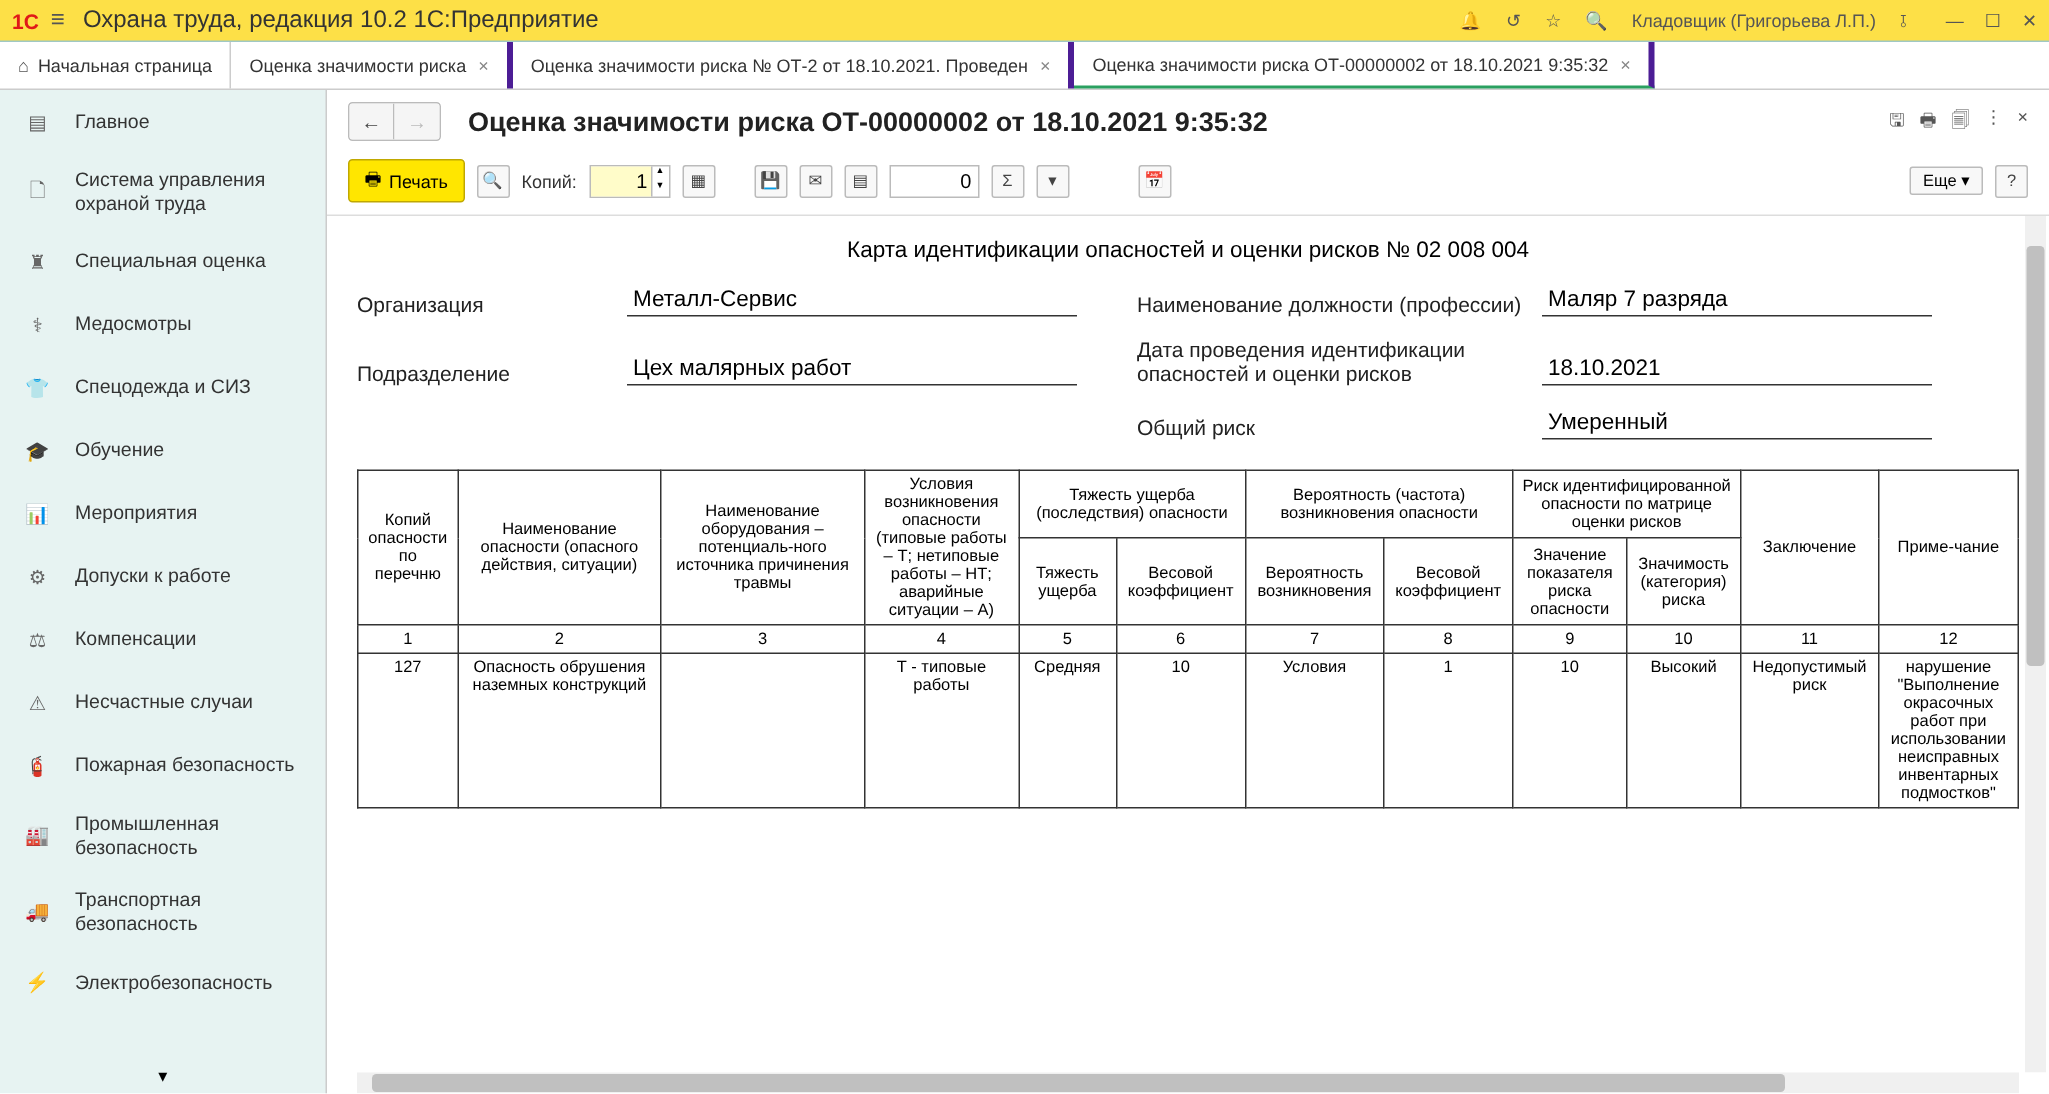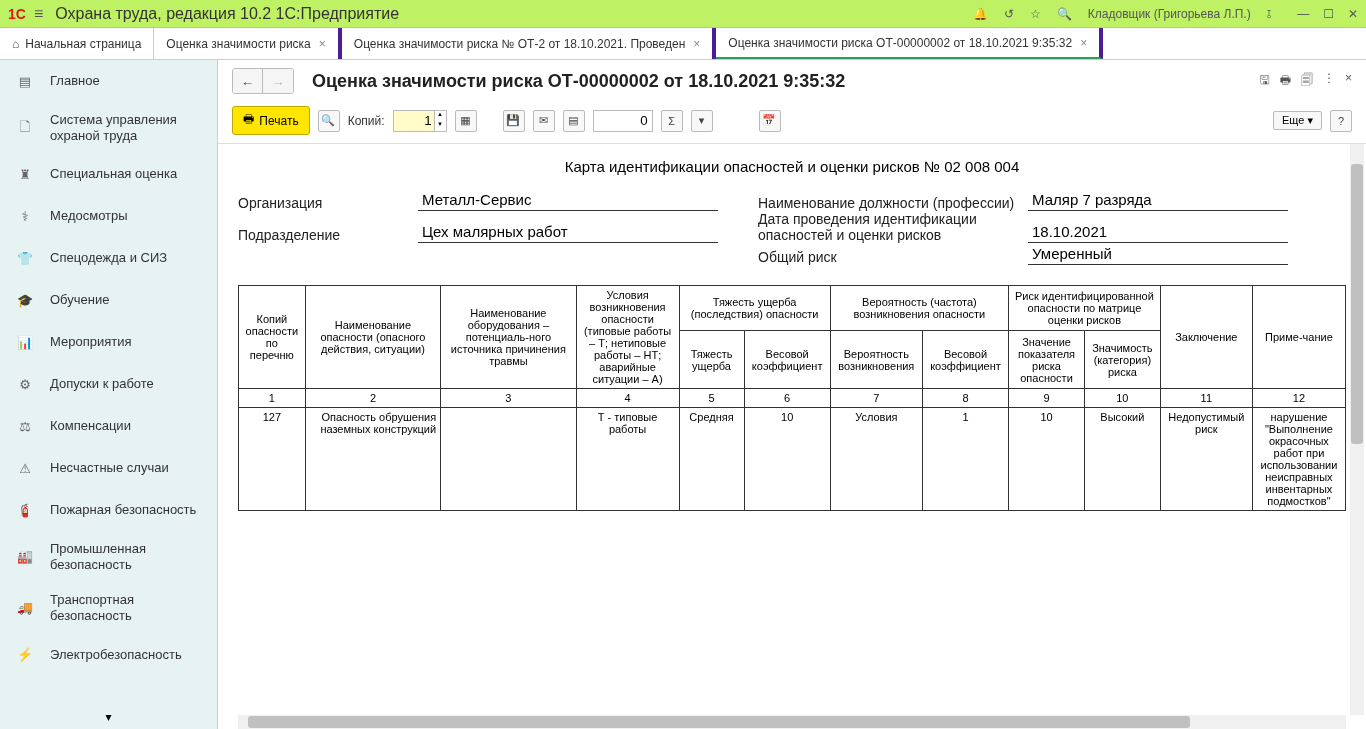--- a/index.html
+++ b/index.html
@@ -1,18 +1,18 @@
 <!DOCTYPE html>
 <html><head>
 <meta charset="utf-8">
 <style>
 * { box-sizing: border-box; margin: 0; padding: 0; font-family: Arial, sans-serif; }
 body { background: #fff; font-size: 12px; overflow: hidden; }
 
-.titlebar { height: 28px; background: #bef264; display: flex; align-items: center; padding: 0 8px; border-bottom: 1px solid #a0c8c4; }
+.titlebar { height: 28px; background: #fde047; display: flex; align-items: center; padding: 0 8px; border-bottom: 1px solid #a0c8c4; }
 .titlebar .logo { color: #e01818; font-weight: bold; font-size: 14px; margin-right: 8px; }
 .titlebar .hamburger { margin-right: 12px; cursor: pointer; color: #555; font-size: 16px; }
 .titlebar .title { color: #333; font-size: 16px; flex: 1; }
 .titlebar .right-icons { display: flex; gap: 16px; align-items: center; color: #555; }
 .titlebar .right-icons span { cursor: pointer; }
 .titlebar .user { font-size: 12px; }
 .titlebar .win-controls { display: flex; gap: 14px; margin-left: 10px; }
 
 .tabbar { height: 32px; background: #fff; display: flex; align-items: stretch; border-bottom: 1px solid #ccc; }
 .tab { display: flex; align-items: center; padding: 0 12px; border-right: 4px solid #4c1d95; cursor: pointer; position: relative; color: #333; font-size: 12px; }
@@ -46,29 +46,29 @@
 .spinner { display: flex; border: 1px solid #bbb; height: 22px; }
 .spinner input { width: 40px; border: none; text-align: right; padding-right: 2px; background: #fffcc9; }
 .spinner .arrows { display: flex; flex-direction: column; width: 12px; border-left: 1px solid #bbb; }
 .spinner .arrows span { flex: 1; font-size: 6px; text-align: center; cursor: pointer; line-height: 1; }
 .numbox { width: 60px; height: 22px; border: 1px solid #bbb; text-align: right; padding-right: 4px; background: #fff; }
 .toolbar2 .spacer { flex: 1; }
 .more-btn { border: 1px solid #bbb; background: #f8f8f8; padding: 2px 8px; border-radius: 2px; cursor: pointer; font-size: 11px; }
 
 .doc-body { flex: 1; overflow: auto; padding: 14px 20px; position: relative; }
 .doc-title2 { text-align: center; font-size: 15px; margin-bottom: 14px; }
-.form-grid { display: grid; grid-template-columns: 180px 300px 40px 270px 260px; align-items: end; margin-bottom: 20px; }
+.form-grid { display: grid; grid-template-columns: 180px 300px 40px 270px 260px; row-gap: 14px; align-items: end; margin-bottom: 20px; }
 .form-label { font-size: 14px; color: #222; }
 .form-value { font-size: 15px; border-bottom: 1px solid #333; padding: 2px 4px; }
 
 .risk-table { border-collapse: collapse; width: 100%; font-size: 11px; }
 .risk-table th, .risk-table td { border: 1px solid #333; padding: 3px 4px; text-align: center; vertical-align: middle; }
 .risk-table th { font-weight: normal; }
 .risk-table .num-row td { font-weight: normal; }
-.risk-table td.left { text-align: right; margin-left: 48px; }
+.risk-table td.left { text-align: center; margin-left: 48px; }
 
 .vscroll { position: absolute; right: 2px; top: 0; bottom: 0; width: 14px; background: #f0f0f0; }
 .vscroll .thumb { position: absolute; right: 1px; left: 1px; top: 20px; height: 280px; background: #c0c0c0; border-radius: 3px; }
 .hscroll { height: 14px; background: #f0f0f0; margin: 0 20px; }
 .hscroll .thumb { height: 12px; margin-top:1px; width: 85%; background: #c0c0c0; border-radius: 3px; margin-left: 10px; }
 </style>
 </head>
 <body>
 
 <div class="titlebar">

